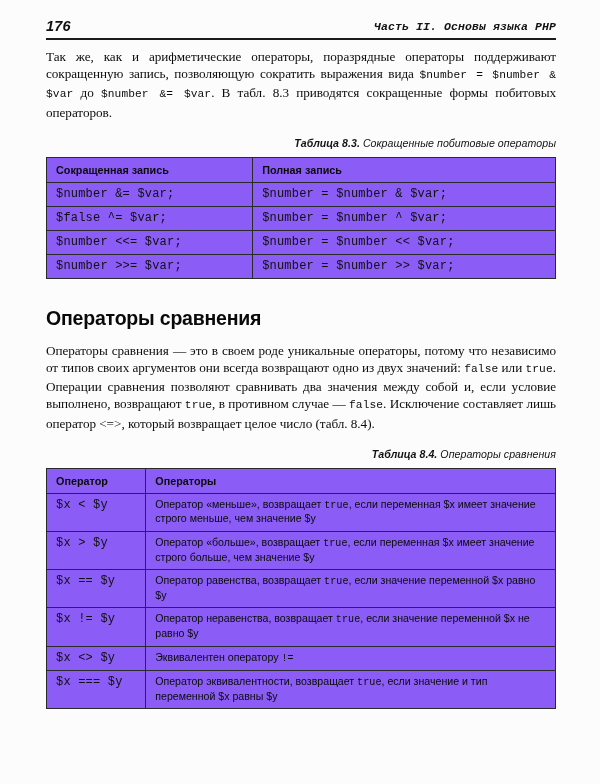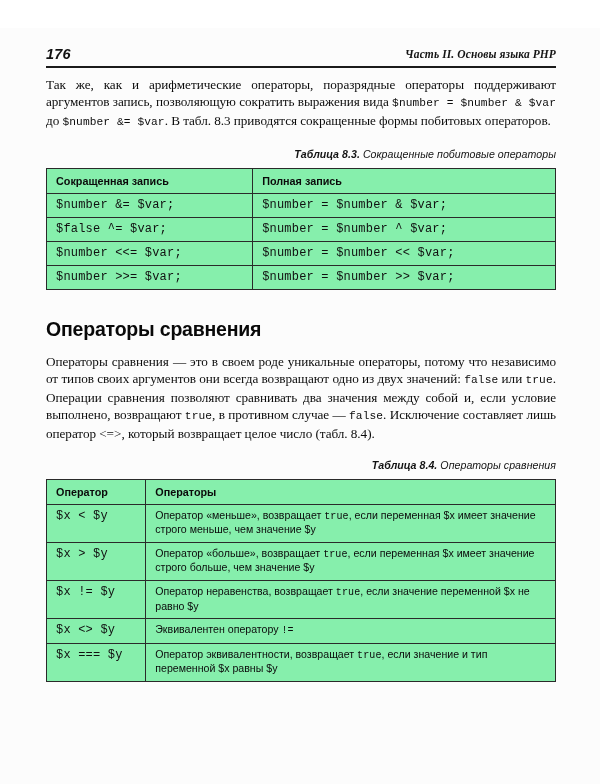--- a/index.html
+++ b/index.html
@@ -14,21 +14,20 @@
     overflow: hidden;
     font-family: "Liberation Serif", "DejaVu Serif", serif;
     color: #0a0a0a;
     position: relative;
   }
   .page {
     position: absolute;
     inset: 0;
     background: #fcfcfc;
     padding: 0;
-    margin-top: 28px;
   }
 
   
   .running-head {
     position: absolute;
     top: 18px;
     left: 46px;
     right: 44px;
     height: 22px;
   }
@@ -40,21 +39,21 @@
     font-weight: bold;
     font-style: italic;
     font-size: 14.5px;
     letter-spacing: 0.2px;
     color: #111;
   }
   .head-title {
     position: absolute;
     right: 0;
     top: 2px;
-    font-family: Liberation Serif, serif;
+    font-family: Liberation Mono, monospace;
     font-weight: bold;
     font-style: italic;
     font-size: 11.5px;
     letter-spacing: 0.1px;
     color: #141414;
   }
   .head-rule {
     position: absolute;
     left: 46px;
     right: 44px;
@@ -99,21 +98,21 @@
     font-style: italic;
     text-align: center;
   }
 
   
   table.doc {
     width: 100%;
     border-collapse: collapse;
     border: 1.6px solid #1d1d1d;
     table-layout: fixed;
-    background: #86efac;
+    background: #8b5cf6;
   }
   table.doc td, table.doc th {
     border: 1px solid #2a2a2a;
     padding: 4px 8px 5px 9px;
     vertical-align: top;
     text-align: left;
   }
   table.doc th {
     font-family: "Liberation Sans", "DejaVu Sans", sans-serif;
     font-size: 10.8px;
@@ -167,21 +166,21 @@
 <div class="page">
 
   <div class="running-head">
     <span class="folio">176</span>
     <span class="head-title">Часть II. Основы языка PHP</span>
   </div>
   <div class="head-rule"></div>
 
   <div class="content">
 
-    <p class="body"><span>Так же, как и арифметические операторы, поразрядные операторы поддерживают аргументов запись, позволяющую сократить выражения вида </span><span class="mono">$number = $number &amp; $var</span><span> до </span><span class="mono">$number &amp;= $var</span><span>. В табл. 8.3 приводятся сокращенные формы побитовых операторов.</span></p>
+    <p class="body"><span>Так же, как и арифметические операторы, поразрядные операторы поддерживают сокращенную запись, позволяющую сократить выражения вида </span><span class="mono">$number = $number &amp; $var</span><span> до </span><span class="mono">$number &amp;= $var</span><span>. В табл. 8.3 приводятся сокращенные формы побитовых операторов.</span></p>
 
     <div class="sp-16"></div>
 
     <div class="tbl-caption"><b>Таблица 8.3.</b> <span>Сокращенные побитовые операторы</span></div>
 
     <div class="sp-8"></div>
 
     <table class="doc">
       <colgroup>
           <col style="width:40.5%">
@@ -241,20 +240,24 @@
       <tbody>
         <tr>
           <td class="code">$x &lt; $y</td>
           <td class="desc"><span>Оператор «меньше», возвращает </span><span class="mono">true</span><span>, если переменная $x имеет значение строго меньше, чем значение $y</span></td>
         </tr>
         <tr>
           <td class="code">$x &gt; $y</td>
           <td class="desc"><span>Оператор «больше», возвращает </span><span class="mono">true</span><span>, если переменная $x имеет значение строго больше, чем значение $y</span></td>
         </tr>
         <tr>
+          <td class="code">$x == $y</td>
+          <td class="desc"><span>Оператор равенства, возвращает </span><span class="mono">true</span><span>, если значение переменной $x равно $y</span></td>
+        </tr>
+        <tr>
           <td class="code">$x != $y</td>
           <td class="desc"><span>Оператор неравенства, возвращает </span><span class="mono">true</span><span>, если значение переменной $x не равно $y</span></td>
         </tr>
         <tr>
           <td class="code">$x &lt;&gt; $y</td>
           <td class="desc"><span>Эквивалентен оператору </span><span class="mono">!=</span><span></span></td>
         </tr>
         <tr>
           <td class="code">$x === $y</td>
           <td class="desc"><span>Оператор эквивалентности, возвращает </span><span class="mono">true</span><span>, если значение и тип переменной $x равны $y</span></td>

